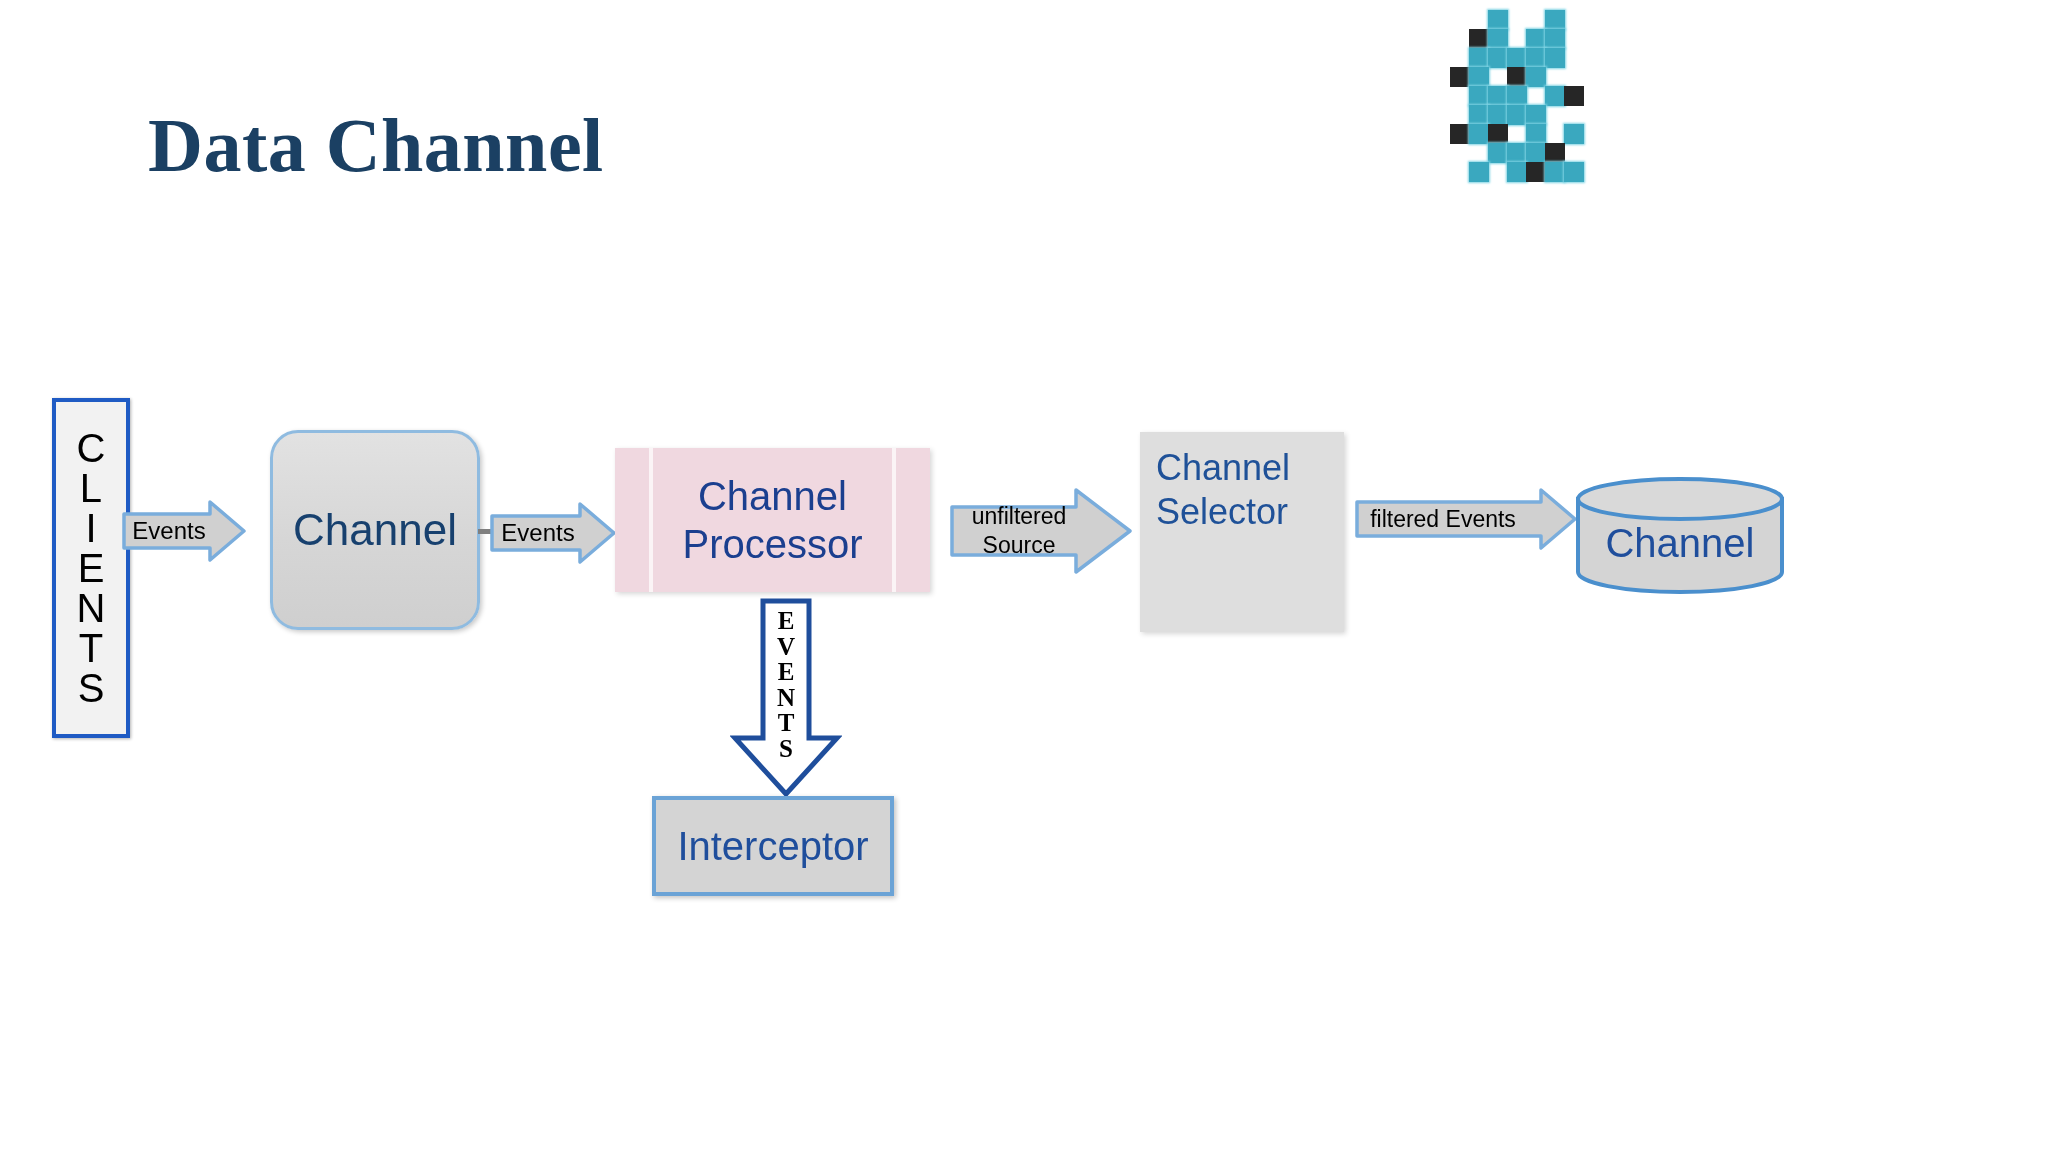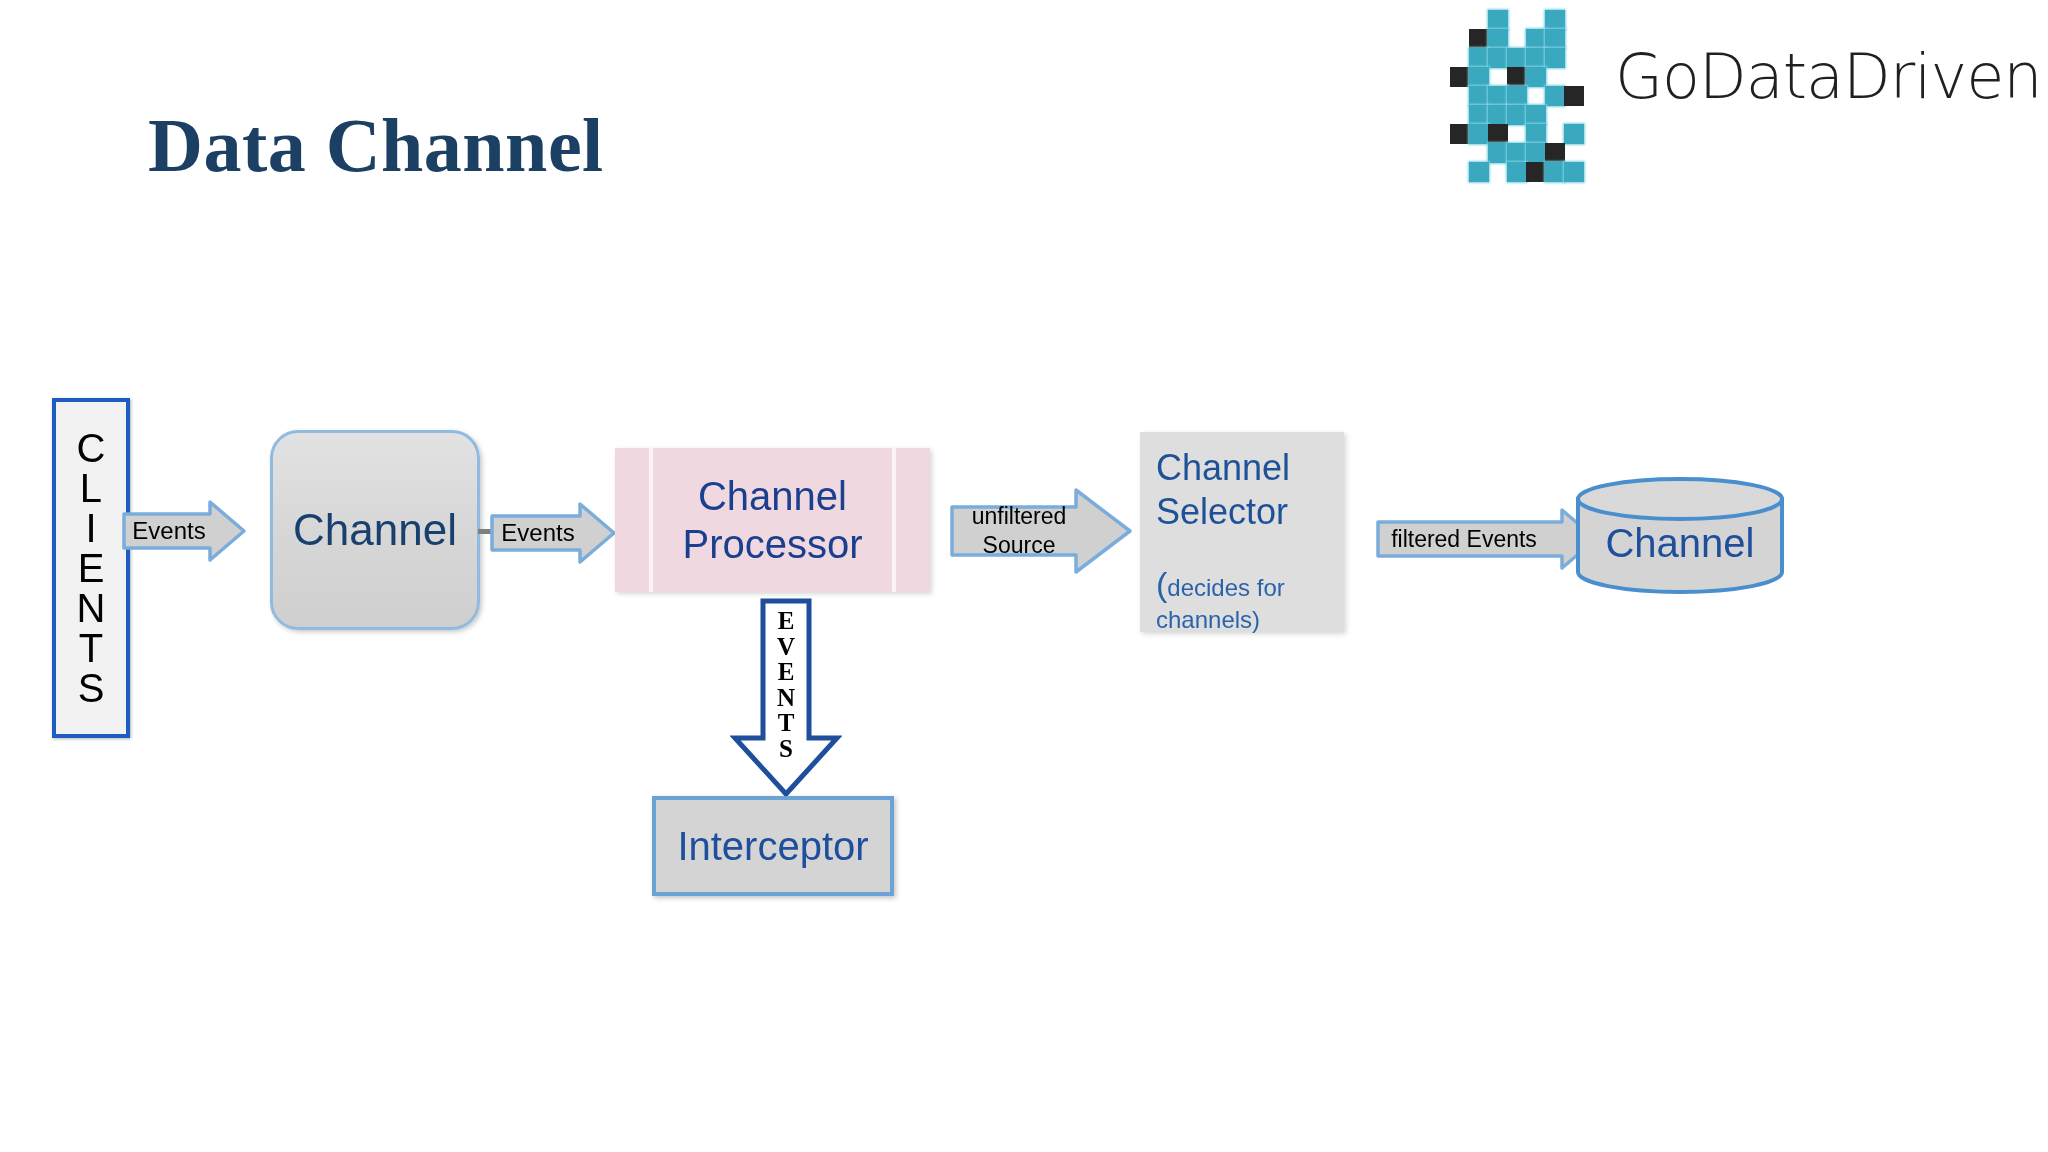--- a/index.html
+++ b/index.html
@@ -242,21 +242,21 @@
   #arrow-clients-source .arrow-text { font-size: 24px; padding-right: 30px; }
 
   #arrow-source-processor { left: 490px; top: 502px; width: 126px; height: 62px; }
   #arrow-source-processor .arrow-text { font-size: 24px; padding-right: 30px; }
 
   #arrow-processor-selector { left: 950px; top: 487px; width: 182px; height: 88px; }
   #arrow-processor-selector .arrow-text {
     font-size: 23px; line-height: 29px; padding-right: 44px;
   }
 
-  #arrow-selector-channel { left: 1355px; top: 508px; width: 222px; height: 62px; margin-left: 21px; }
+  #arrow-selector-channel { left: 1355px; top: 488px; width: 222px; height: 62px; }
   #arrow-selector-channel .arrow-text { font-size: 23px; padding-right: 46px; }
 
   
   #connector-source-stub {
     position: absolute;
     left: 478px;
     top: 529px;
     width: 16px;
     height: 5px;
     background: #7f7f7f;
@@ -325,21 +325,20 @@
       <div class="logo-cell teal" style="left: 38px; top: 129px;"></div>
       <div class="logo-cell teal" style="left: 57px; top: 129px;"></div>
       <div class="logo-cell teal" style="left: 76px; top: 129px;"></div>
       <div class="logo-cell dark" style="left: 95px; top: 129px;"></div>
       <div class="logo-cell teal" style="left: 19px; top: 148px;"></div>
       <div class="logo-cell teal" style="left: 57px; top: 148px;"></div>
       <div class="logo-cell dark" style="left: 76px; top: 148px;"></div>
       <div class="logo-cell teal" style="left: 95px; top: 148px;"></div>
       <div class="logo-cell teal" style="left: 114px; top: 148px;"></div>
     </div>
-  <div id="brand-wordmark">GoDataDriven</div>
 </div>
 
 <div class="node" id="node-clients">
   <div id="clients-label">
       <span>C</span>
       <span>L</span>
       <span>I</span>
       <span>E</span>
       <span>N</span>
       <span>T</span>
@@ -396,24 +395,20 @@
   <svg width="182" height="88" viewBox="0 0 182 88">
     <polygon points="2,20 126,20 126,3 180,44 126,85 126,68 2,68" fill="#d0d0d0" stroke="#7aaddc" stroke-width="3.5" stroke-linejoin="round"></polygon>
   </svg>
   <div class="arrow-text">unfiltered
 Source</div>
 </div>
 
 <div class="node" id="node-channel-selector">
   <div id="channel-selector-title" class="node-label">Channel
 Selector</div>
-  <div id="channel-selector-sub">
-    <span class="paren-big">(</span><span>decides for
-channels)</span>
-  </div>
 </div>
 
 <div class="arrow" id="arrow-selector-channel">
   <svg width="222" height="62" viewBox="0 0 222 62">
     <polygon points="2,14 186,14 186,2 220,31 186,60 186,48 2,48" fill="#d0d0d0" stroke="#7aaddc" stroke-width="3.5" stroke-linejoin="round"></polygon>
   </svg>
   <div class="arrow-text">filtered Events</div>
 </div>
 
 <div class="node" id="node-channel">

